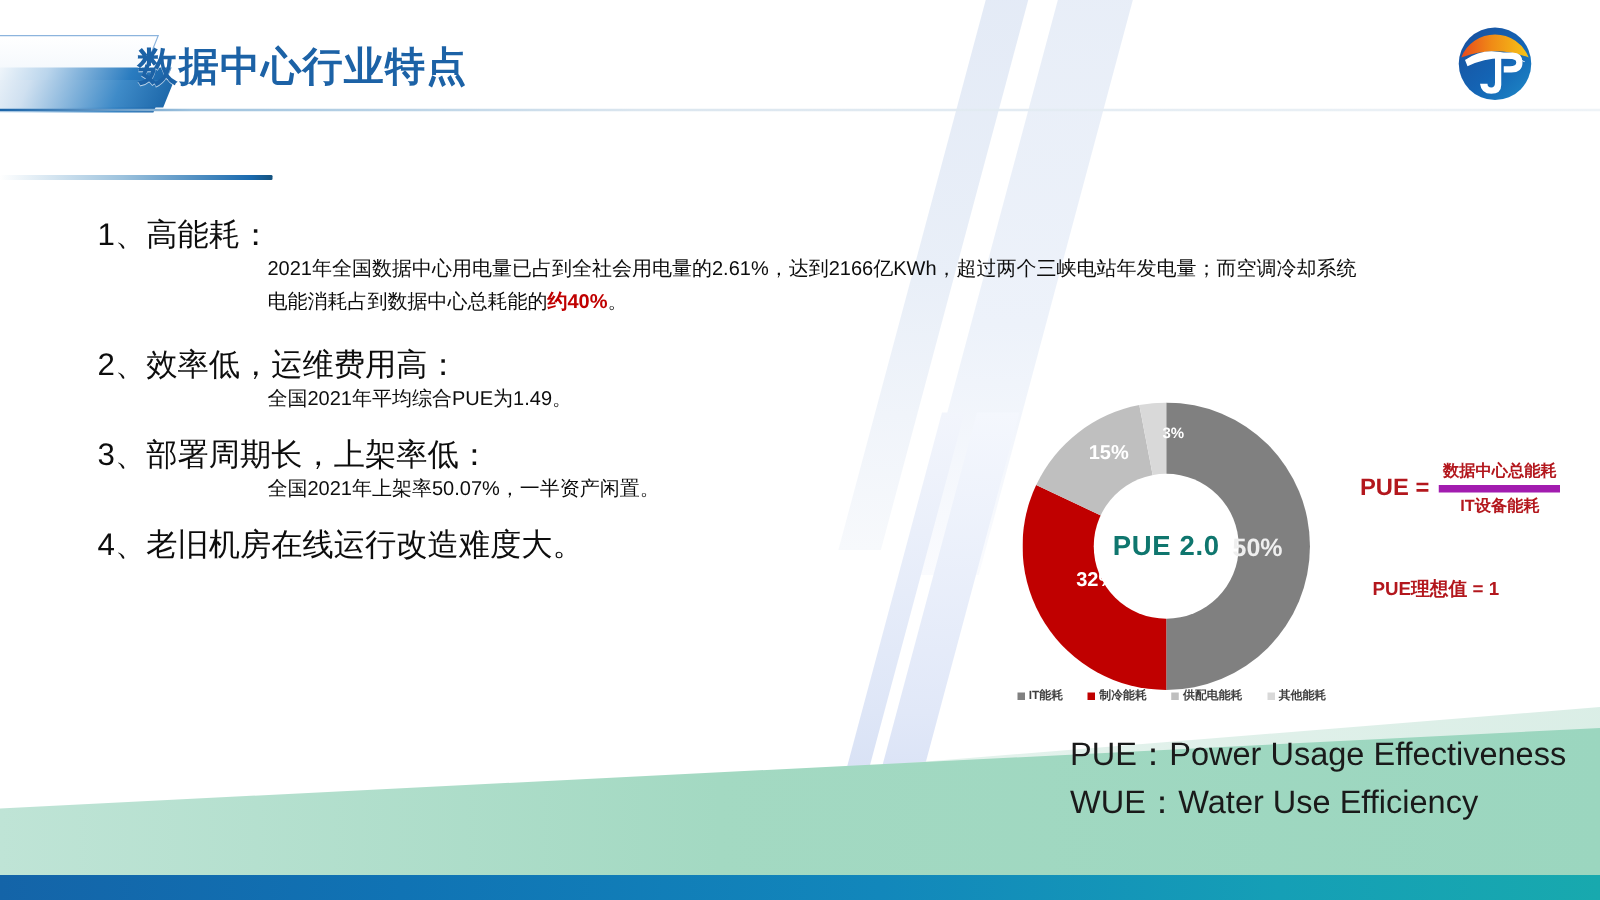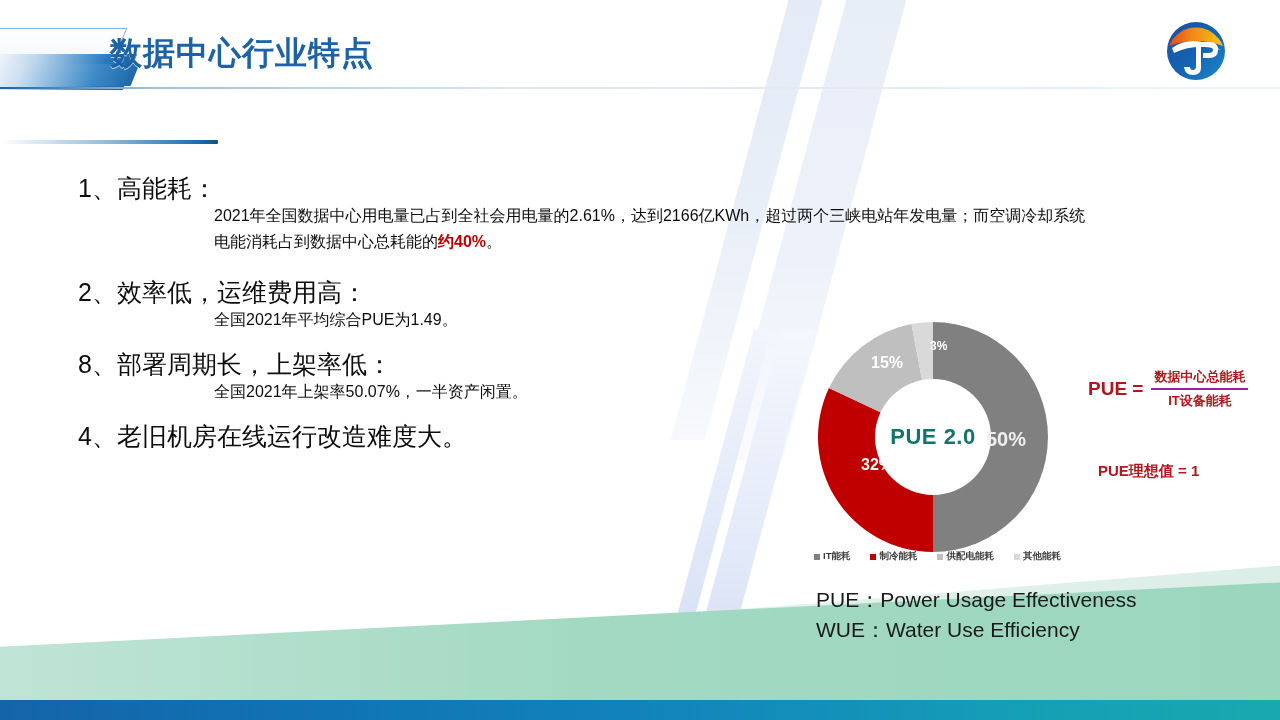--- a/index.html
+++ b/index.html
@@ -259,43 +259,43 @@
     gap: 8px;
   }
   .frac-lhs { font-size: 19px; }
   .frac {
     display: inline-block;
     text-align: center;
   }
   .frac-num {
     font-size: 13px;
     padding: 0 3px 2px 3px;
-    border-bottom: 2px solid #a21caf;
+    border-bottom: 6px solid #a21caf;
     font-family: Liberation Mono, monospace;
   }
   .frac-den {
     font-size: 13px;
     padding-top: 2px;
   }
   .ideal {
     position: absolute;
     left: 1098px;
     top: 462px;
     color: #b3171d;
     font-weight: bold;
     font-size: 15px;
     white-space: nowrap;
   }
 
   
   .abbrev {
     position: absolute;
-    left: 816px;
+    left: 856px;
     top: 585px;
-    font-size: 21px;
+    font-size: 26px;
     color: #1a1a1a;
     line-height: 1.45;
     white-space: nowrap;
   }
 </style>
 </head>
 <body>
 
 <div id="slide">
 
@@ -341,21 +341,21 @@
     <div class="item item-head">1、高能耗：</div>
     <div class="item item-body"><span>2021年全国数据中心用电量已占到全社会用电量的2.61%，达到2166亿KWh，超过两个三峡电站年发电量；而空调冷却系统电能消耗占到数据中心总耗能的</span><span class="hl-red">约40%</span><span>。</span></div>
 
     <div class="gap"></div>
 
     <div class="item item-head">2、效率低，运维费用高：</div>
     <div class="item item-body">全国2021年平均综合PUE为1.49。</div>
 
     <div class="gap-sm"></div>
 
-    <div class="item item-head">8、部署周期长，上架率低：</div>
+    <div class="item item-head">3、部署周期长，上架率低：</div>
     <div class="item item-body">全国2021年上架率50.07%，一半资产闲置。</div>
 
     <div class="gap-sm"></div>
 
     <div class="item item-head">4、老旧机房在线运行改造难度大。</div>
   </div>
 
   <div class="chart-wrap">
     <svg class="donut-svg" width="230" height="230" viewBox="0 0 230 230">
       <g id="donut-slices">

